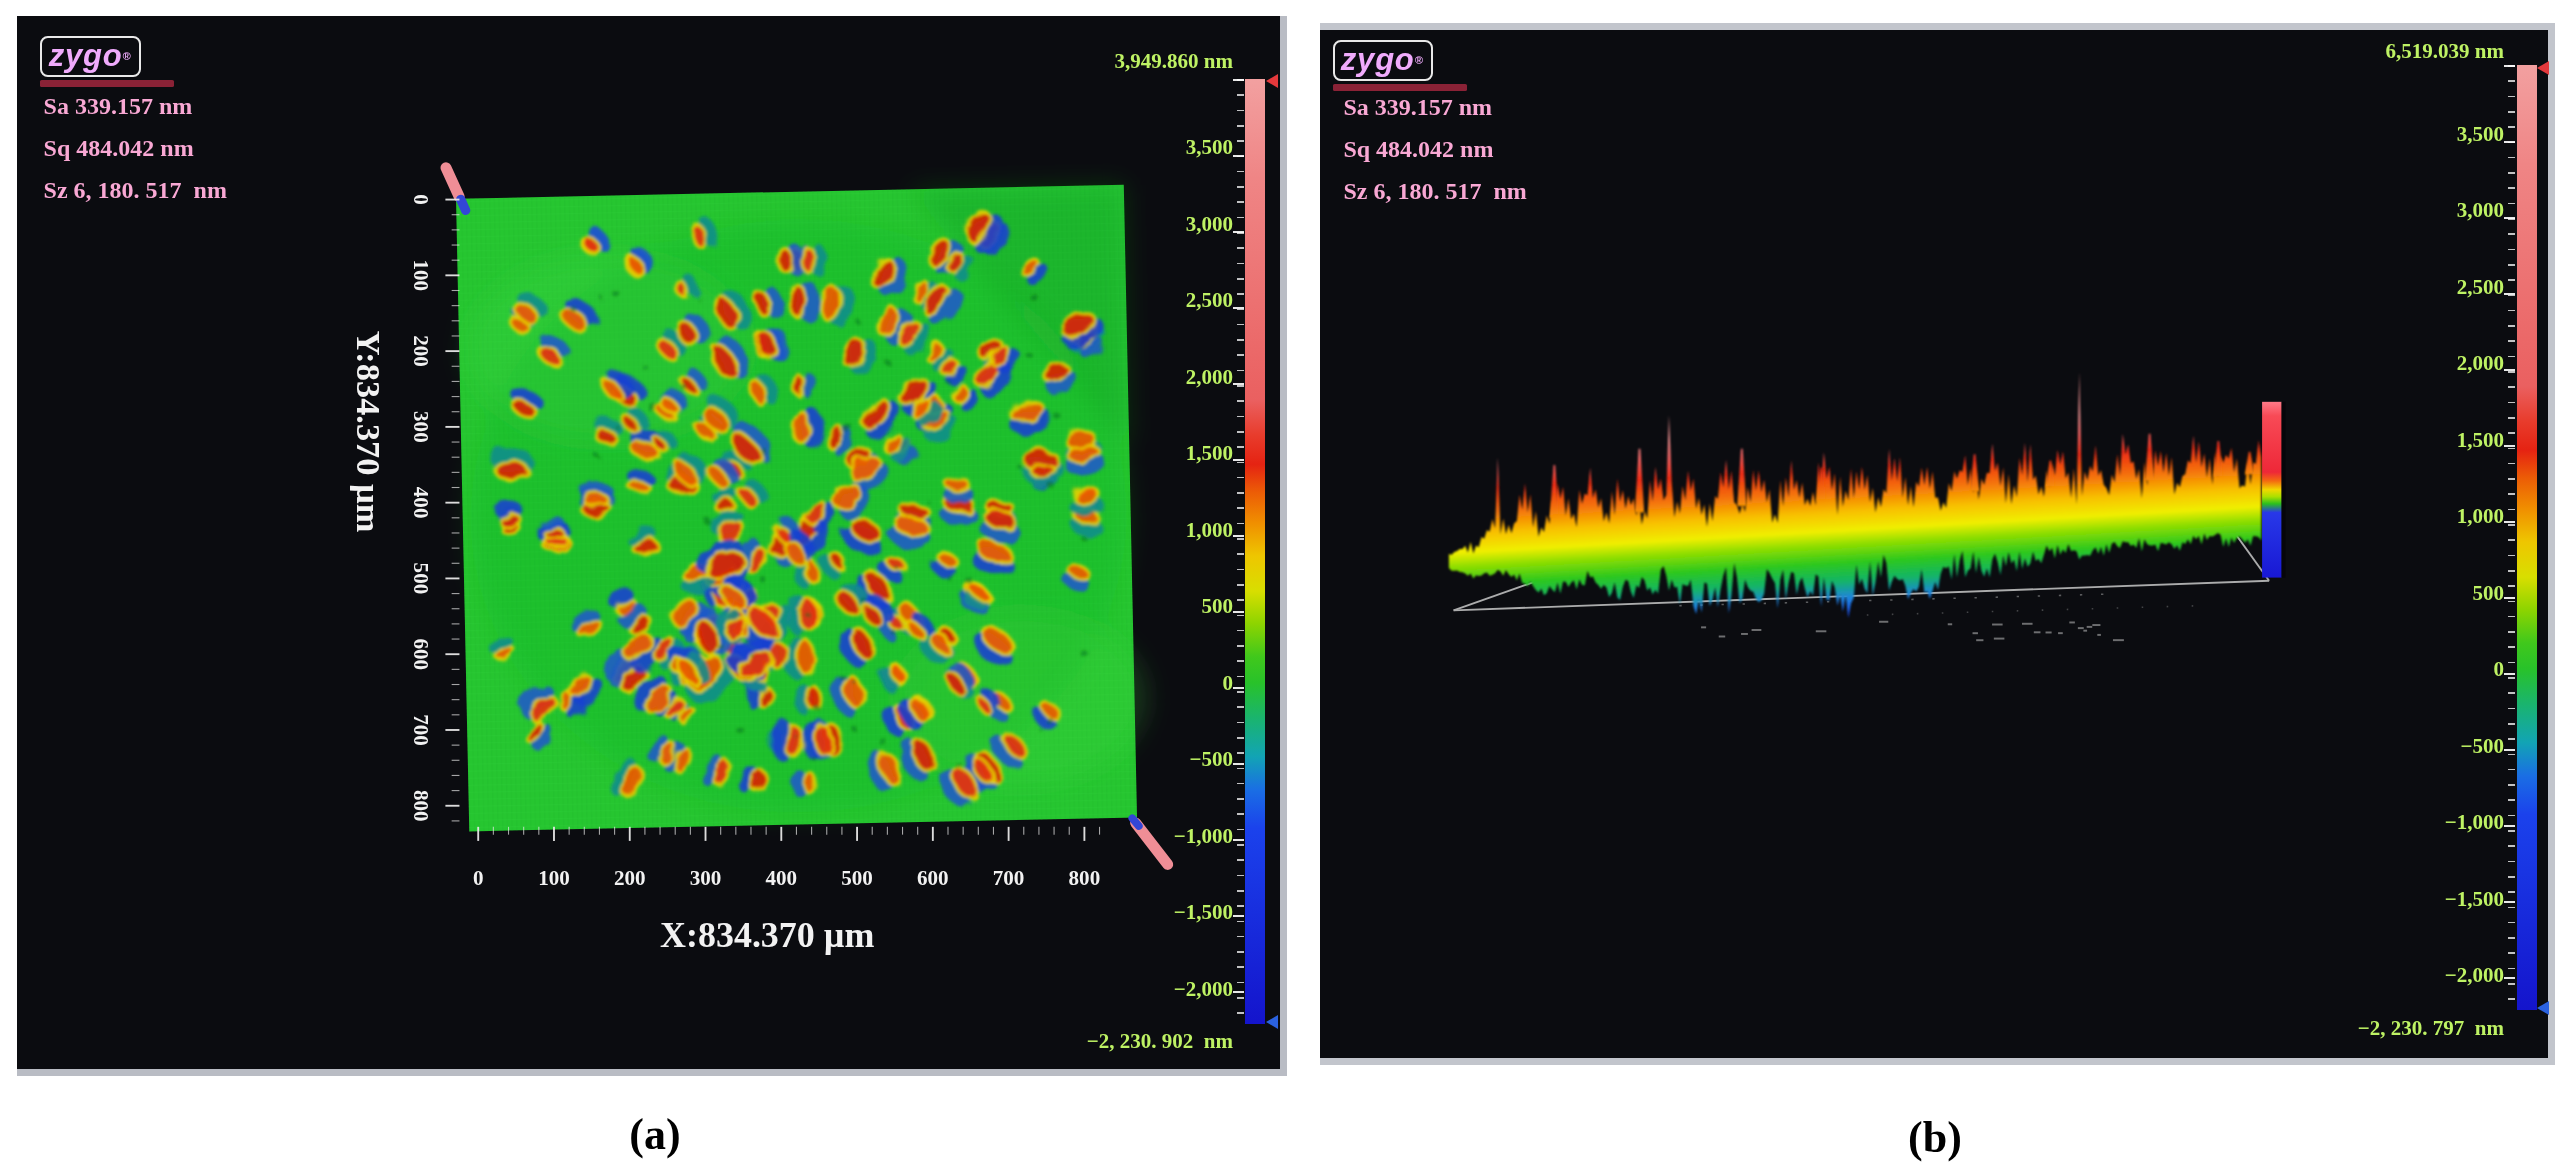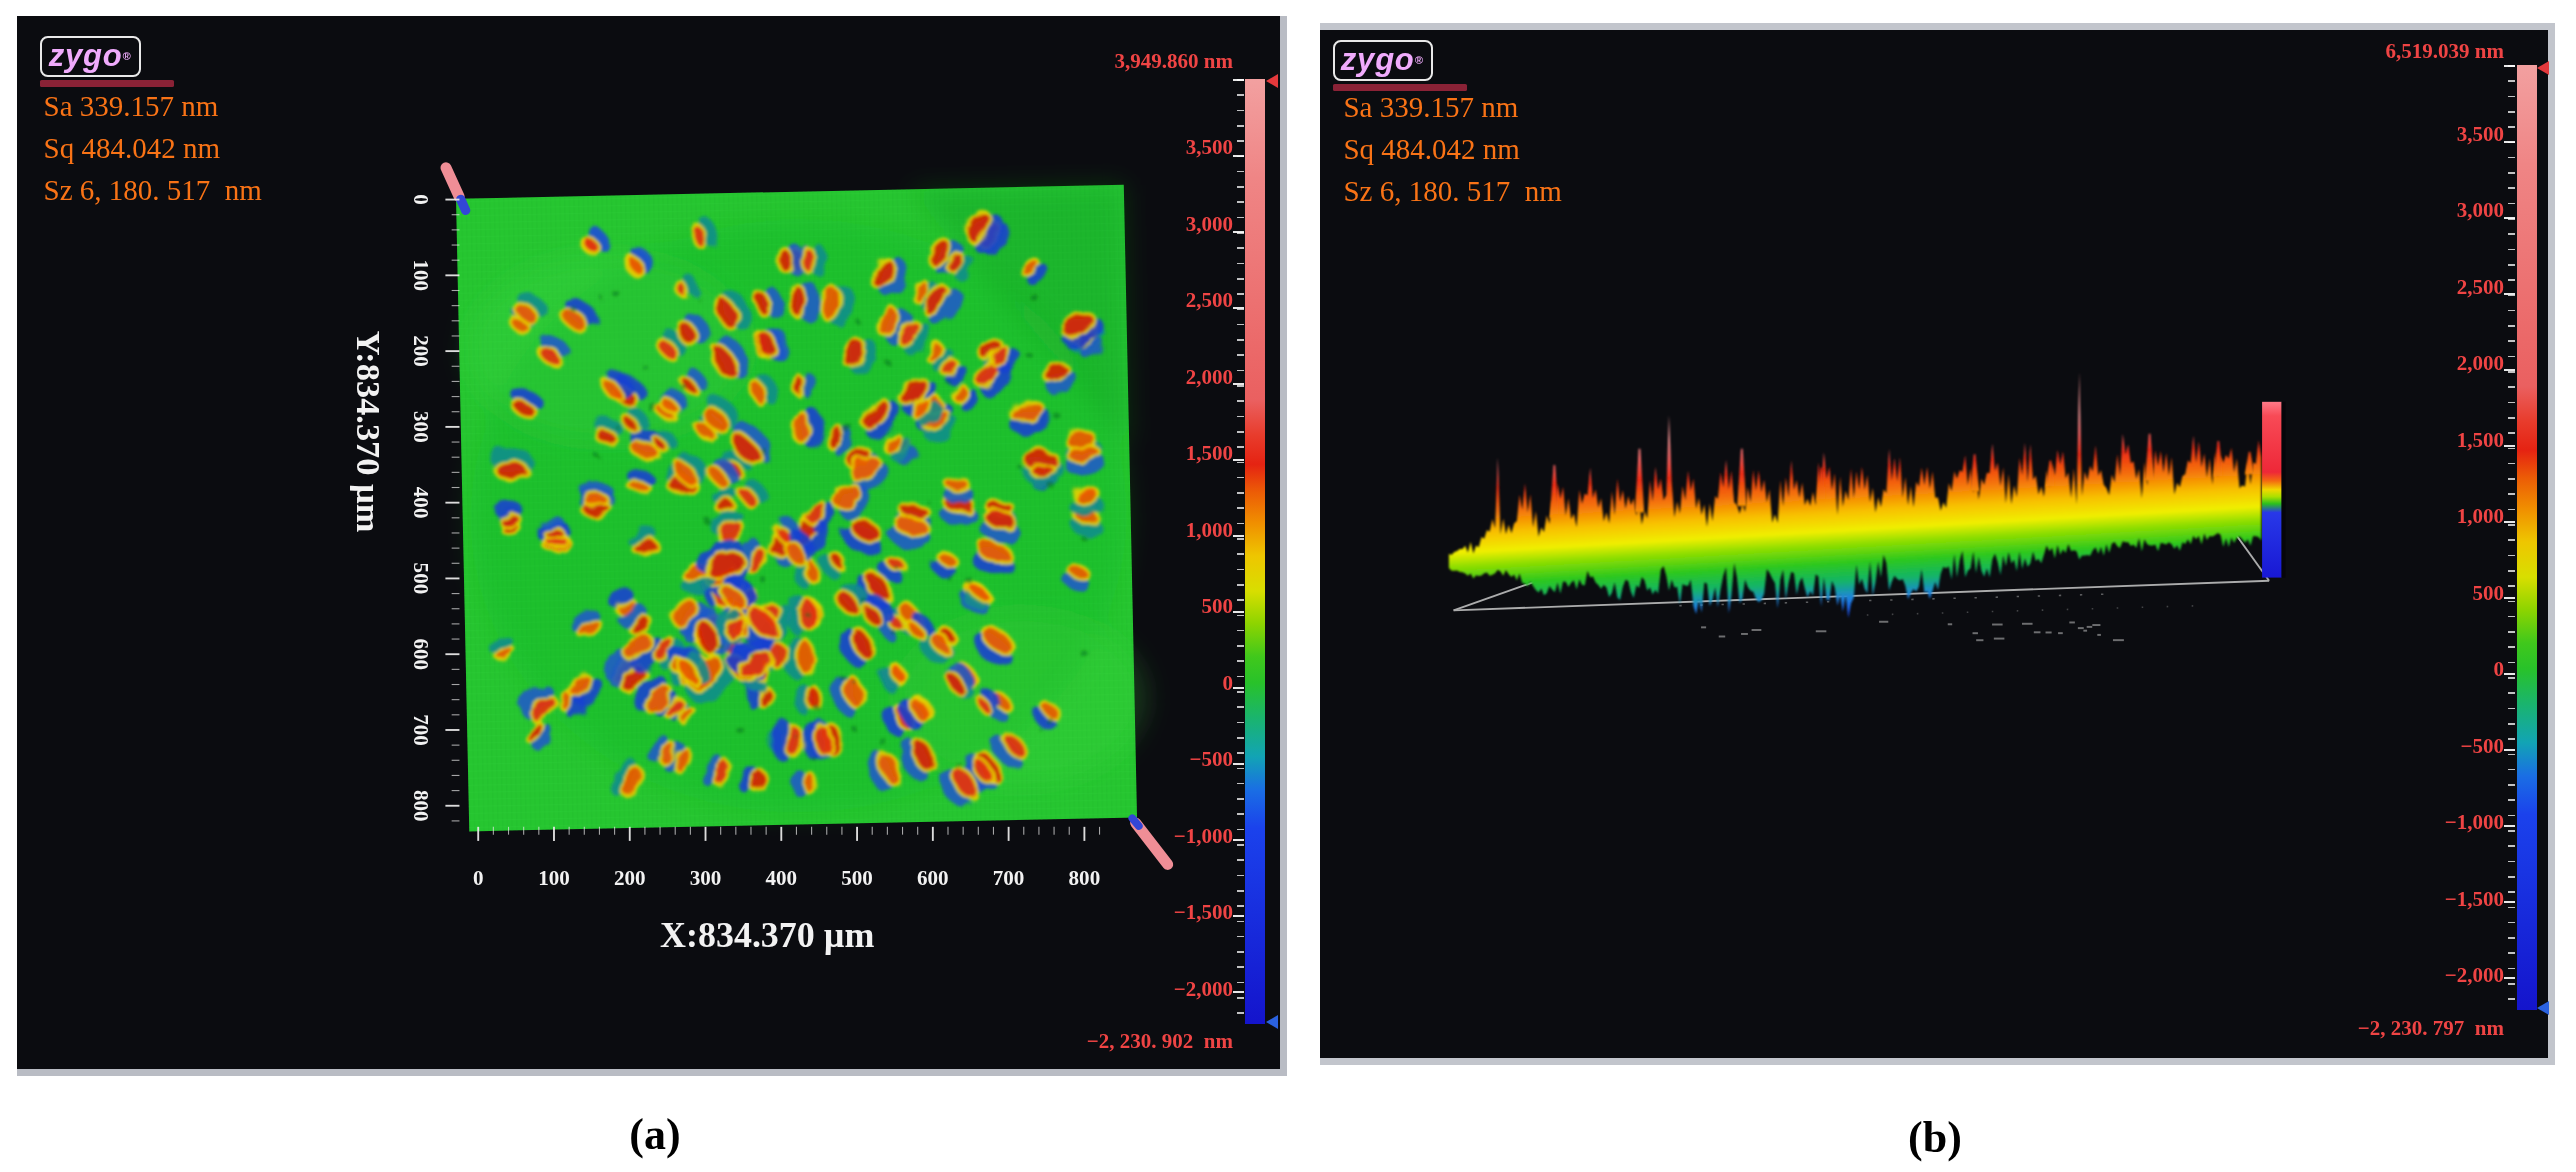--- a/index.html
+++ b/index.html
@@ -9,23 +9,23 @@
   .panel-a{left:17px;top:15.6px;width:1263px;height:1053px;
            border-right:7.8px solid #b9bcc4;border-bottom:7.8px solid #b9bcc4;}
   .panel-b{left:1320px;top:23.4px;width:1228px;height:1028px;
            border-top:7px solid #c2c5cc;border-right:7px solid #c2c5cc;border-bottom:7px solid #c2c5cc;}
   .zygo{position:absolute;color:#f0abfc;}
   .zygo-box{display:inline-block;border:2.3px solid #e9e9e9;border-radius:7.8px;padding:0.8px 7.8px 2.3px 6.3px;
             font-family:"Liberation Sans","DejaVu Sans",sans-serif;font-weight:bold;font-style:italic;
             font-size:31px;line-height:34px;letter-spacing:0.8px;}
   .zygo-reg{font-size:11px;vertical-align:top;font-family:"Liberation Sans",sans-serif;}
   .zygo-bar{height:7px;margin-top:3.1px;border-radius:1.6px;}
-  .stats{position:absolute;color:#f97316;font-weight:normal;font-size:29px;line-height:42px;white-space:pre;}
+  .stats{position:absolute;color:#f9a8d4;font-weight:bold;font-size:24px;line-height:42px;white-space:pre;}
   .stats div{white-space:pre;}
-  .cb-label{position:absolute;color:#ef4444;font-weight:bold;font-size:21px;white-space:pre;
+  .cb-label{position:absolute;color:#bef264;font-weight:bold;font-size:21px;white-space:pre;
             transform:translateY(-50%);text-align:right;}
   .cb-strip{position:absolute;}
   .cb-ticks{position:absolute;background:
       repeating-linear-gradient(to bottom, rgba(255,255,255,.75) 0 1.6px, transparent 1.6px 15.3px);}
   .cb-ticks-major{position:absolute;background:
       repeating-linear-gradient(to bottom, rgba(255,255,255,.9) 0 1.6px, transparent 1.6px 76px);}
   .caption{position:absolute;color:#000;font-weight:bold;font-size:44px;transform:translate(-50%,-50%);}
   svg{position:absolute;left:0;top:0;}
   .wedge{position:absolute;width:0;height:0;}
 </style>

